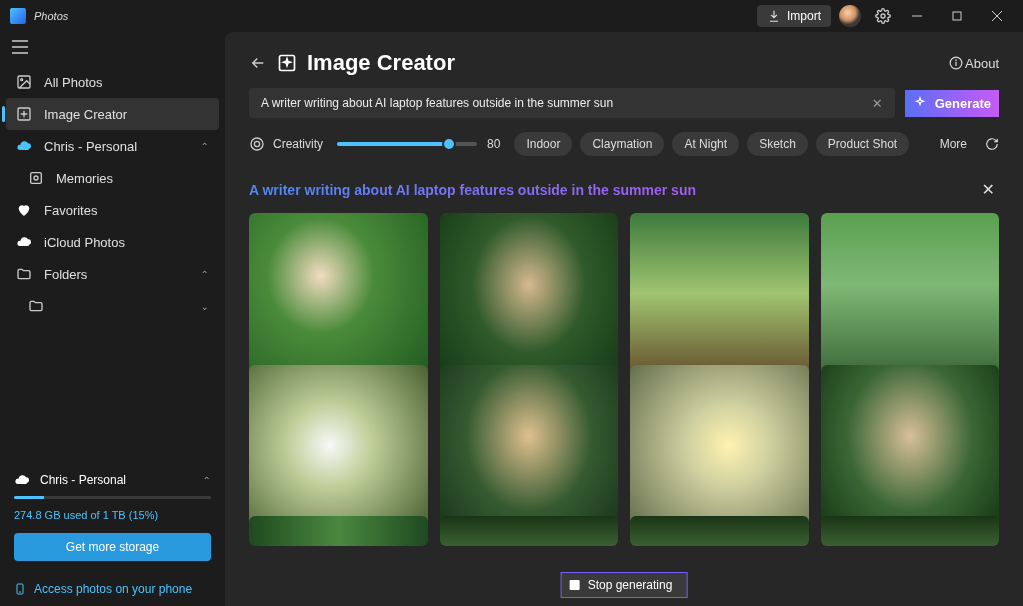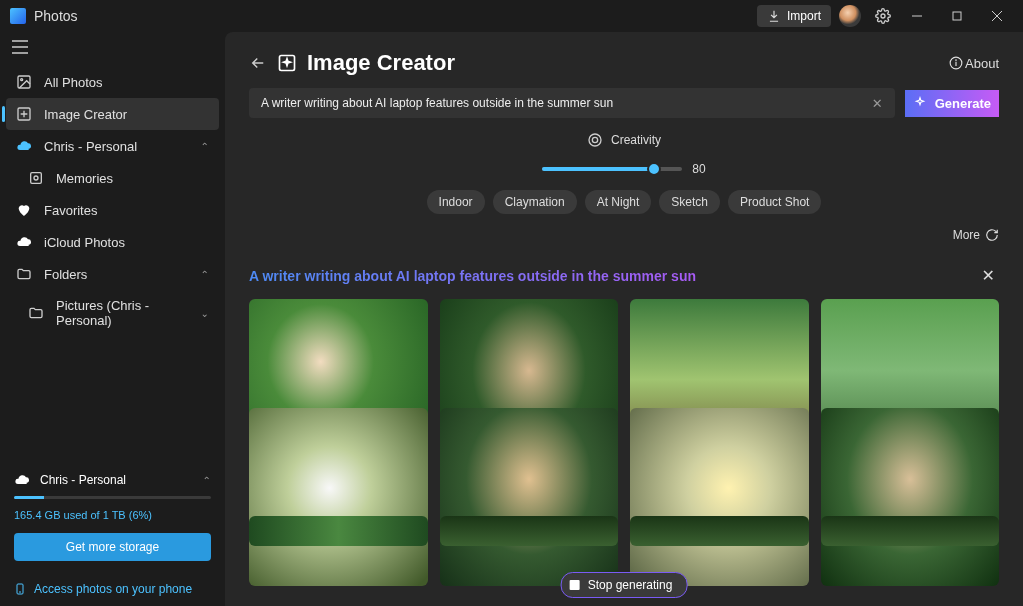--- a/index.html
+++ b/index.html
@@ -20,21 +20,21 @@
   align-items: center;
   padding: 0 6px 0 10px;
   background: #1c1c1c;
 }
 .app-icon {
   width: 16px; height: 16px;
   background: linear-gradient(135deg, #4cc2ff, #2563eb);
   border-radius: 2px;
   margin-right: 8px;
 }
-.app-title { font-size: 14px; color: #ddd; }
+.app-title { font-size: 11px; color: #ddd; font-style: italic; }
 .titlebar-spacer { flex: 1; }
 .import-btn {
   display: flex; align-items: center; gap: 6px;
   background: #3a3a3a; border-radius: 4px;
   padding: 4px 10px; font-size: 12px; cursor: pointer;
   margin-right: 8px;
 }
 .avatar {
   width: 22px; height: 22px; border-radius: 50%;
   background: radial-gradient(circle at 40% 35%, #f5d0b0 0%, #d09060 40%, #3a3a3a 60%);
@@ -127,21 +127,21 @@
   color: #eee; font-size: 12px;
 }
 .clear-x { color: #999; cursor: pointer; padding: 0 4px; }
 .generate-btn {
   display: flex; align-items: center; gap: 8px;
   padding: 6px 8px; border-radius: 0; border: none;
   background: linear-gradient(90deg, #5b6ef5, #c65bf5);
   color: #fff; font-weight: 600; cursor: pointer; font-size: 13px;
 }
 
-.controls-row { display: flex; align-items: center; gap: 14px; margin-bottom: 20px; flex-direction: column; }
+.controls-row { display: flex; align-items: center; gap: 14px; margin-bottom: 20px; }
 .creativity-label { color: #ddd; font-size: 12px; display: flex; gap: 8px; align-items: center; }
 .slider-wrap { display: flex; align-items: center; gap: 10px; }
 .slider {
   width: 140px; height: 4px; background: #555; border-radius: 2px;
   position: relative;
 }
 .slider-fill {
   position: absolute; left: 0; top: 0; bottom: 0; width: 80%;
   background: #4cc2ff; border-radius: 2px;
 }
@@ -150,21 +150,21 @@
   width: 14px; height: 14px; border-radius: 50%;
   background: #4cc2ff; border: 2px solid #272727;
 }
 .slider-val { color: #ddd; font-size: 12px; }
 .style-pills { display: flex; gap: 8px; }
 .pill {
   padding: 5px 12px; border-radius: 14px; background: #3a3a3a;
   color: #ddd; font-size: 12px; cursor: pointer;
 }
 .more-btn {
-  margin-left: auto; display: flex; align-items: center; gap: 5px;
+  margin-left: auto; display: flex; align-items: center; gap: 18px;
   color: #ddd; font-size: 12px; cursor: pointer;
 }
 
 .result-head {
   display: flex; align-items: center; margin-bottom: 10px;
 }
 .result-prompt {
   font-size: 14px; font-weight: 600;
   background: linear-gradient(90deg, #4d8bf5, #a85bf5);
   -webkit-background-clip: text; background-clip: text; color: transparent;
@@ -191,21 +191,21 @@
 .img7 { background: radial-gradient(ellipse at 55% 45%, #fff2b0 0%, #cfd0a0 30%, #556040 100%); }
 .img8 { background: radial-gradient(ellipse at 50% 40%, #d8bf98 0%, #3a6634 50%, #103010 100%); }
 .img9 { background: linear-gradient(90deg, #1f4a20 0%, #4a8840 50%, #1f4a20 100%); }
 .img10 { background: linear-gradient(180deg, #1a3516 0%, #3a6030 100%); }
 .img11 { background: linear-gradient(180deg, #1a3516 0%, #3a6030 100%); }
 .img12 { background: linear-gradient(180deg, #1a3516 0%, #3a6030 100%); }
 
 .stop-bar {
   position: absolute; bottom: 8px; left: 50%; transform: translateX(-50%);
   background: #3a3a3a; border: 1px solid #7a5bf5;
-  border-radius: 12px; padding: 5px 14px 5px 8px;
+  border-radius: 0; padding: 5px 14px 5px 8px;
   display: flex; align-items: center; gap: 8px;
   font-size: 12px; cursor: pointer;
 }
 .stop-square { width: 10px; height: 10px; background: #fff; border-radius: 1px; }
 
 svg { display: block; }
 </style>
 </head>
 <body>
 
@@ -316,39 +316,38 @@
           </span>
         <span>Folders</span>
         <span class="chev">⌃</span>
       </div>
       <div class="nav-item nav-sub">
         <span class="nav-icon">
             <svg width="16" height="16" viewBox="0 0 24 24" fill="none" stroke="#ccc" stroke-width="2">
               <path d="M3 7a2 2 0 0 1 2-2h4l2 2h8a2 2 0 0 1 2 2v8a2 2 0 0 1-2 2H5a2 2 0 0 1-2-2z"></path>
             </svg>
           </span>
-        <span>Pictures (Chris - Personal)</span>
         <span class="chev">⌄</span>
       </div>
     </div>
 
     <div class="storage-panel">
       <div class="storage-head">
         <span>
             <svg width="16" height="16" viewBox="0 0 24 24" fill="#fff">
               <path d="M19 18H6a4 4 0 1 1 .7-7.95A6 6 0 0 1 18 8a4 4 0 0 1 1 8z"></path>
             </svg>
           </span>
         <span>Chris - Personal</span>
         <span class="chev">⌃</span>
       </div>
       <div class="storage-bar">
         <div class="storage-fill"></div>
       </div>
-      <div class="storage-used">165.4 GB used of 1 TB (6%)</div>
+      <div class="storage-used">274.8 GB used of 1 TB (15%)</div>
       <button class="storage-btn">Get more storage</button>
     </div>
     <div class="phone-link">
       <svg width="12" height="16" viewBox="0 0 24 24" fill="none" stroke="#4cc2ff" stroke-width="2">
           <rect x="6" y="2" width="12" height="20" rx="2"></rect>
           <line x1="10" y1="18" x2="14" y2="18"></line>
         </svg>
       <span>Access photos on your phone</span>
     </div>
   </div>

